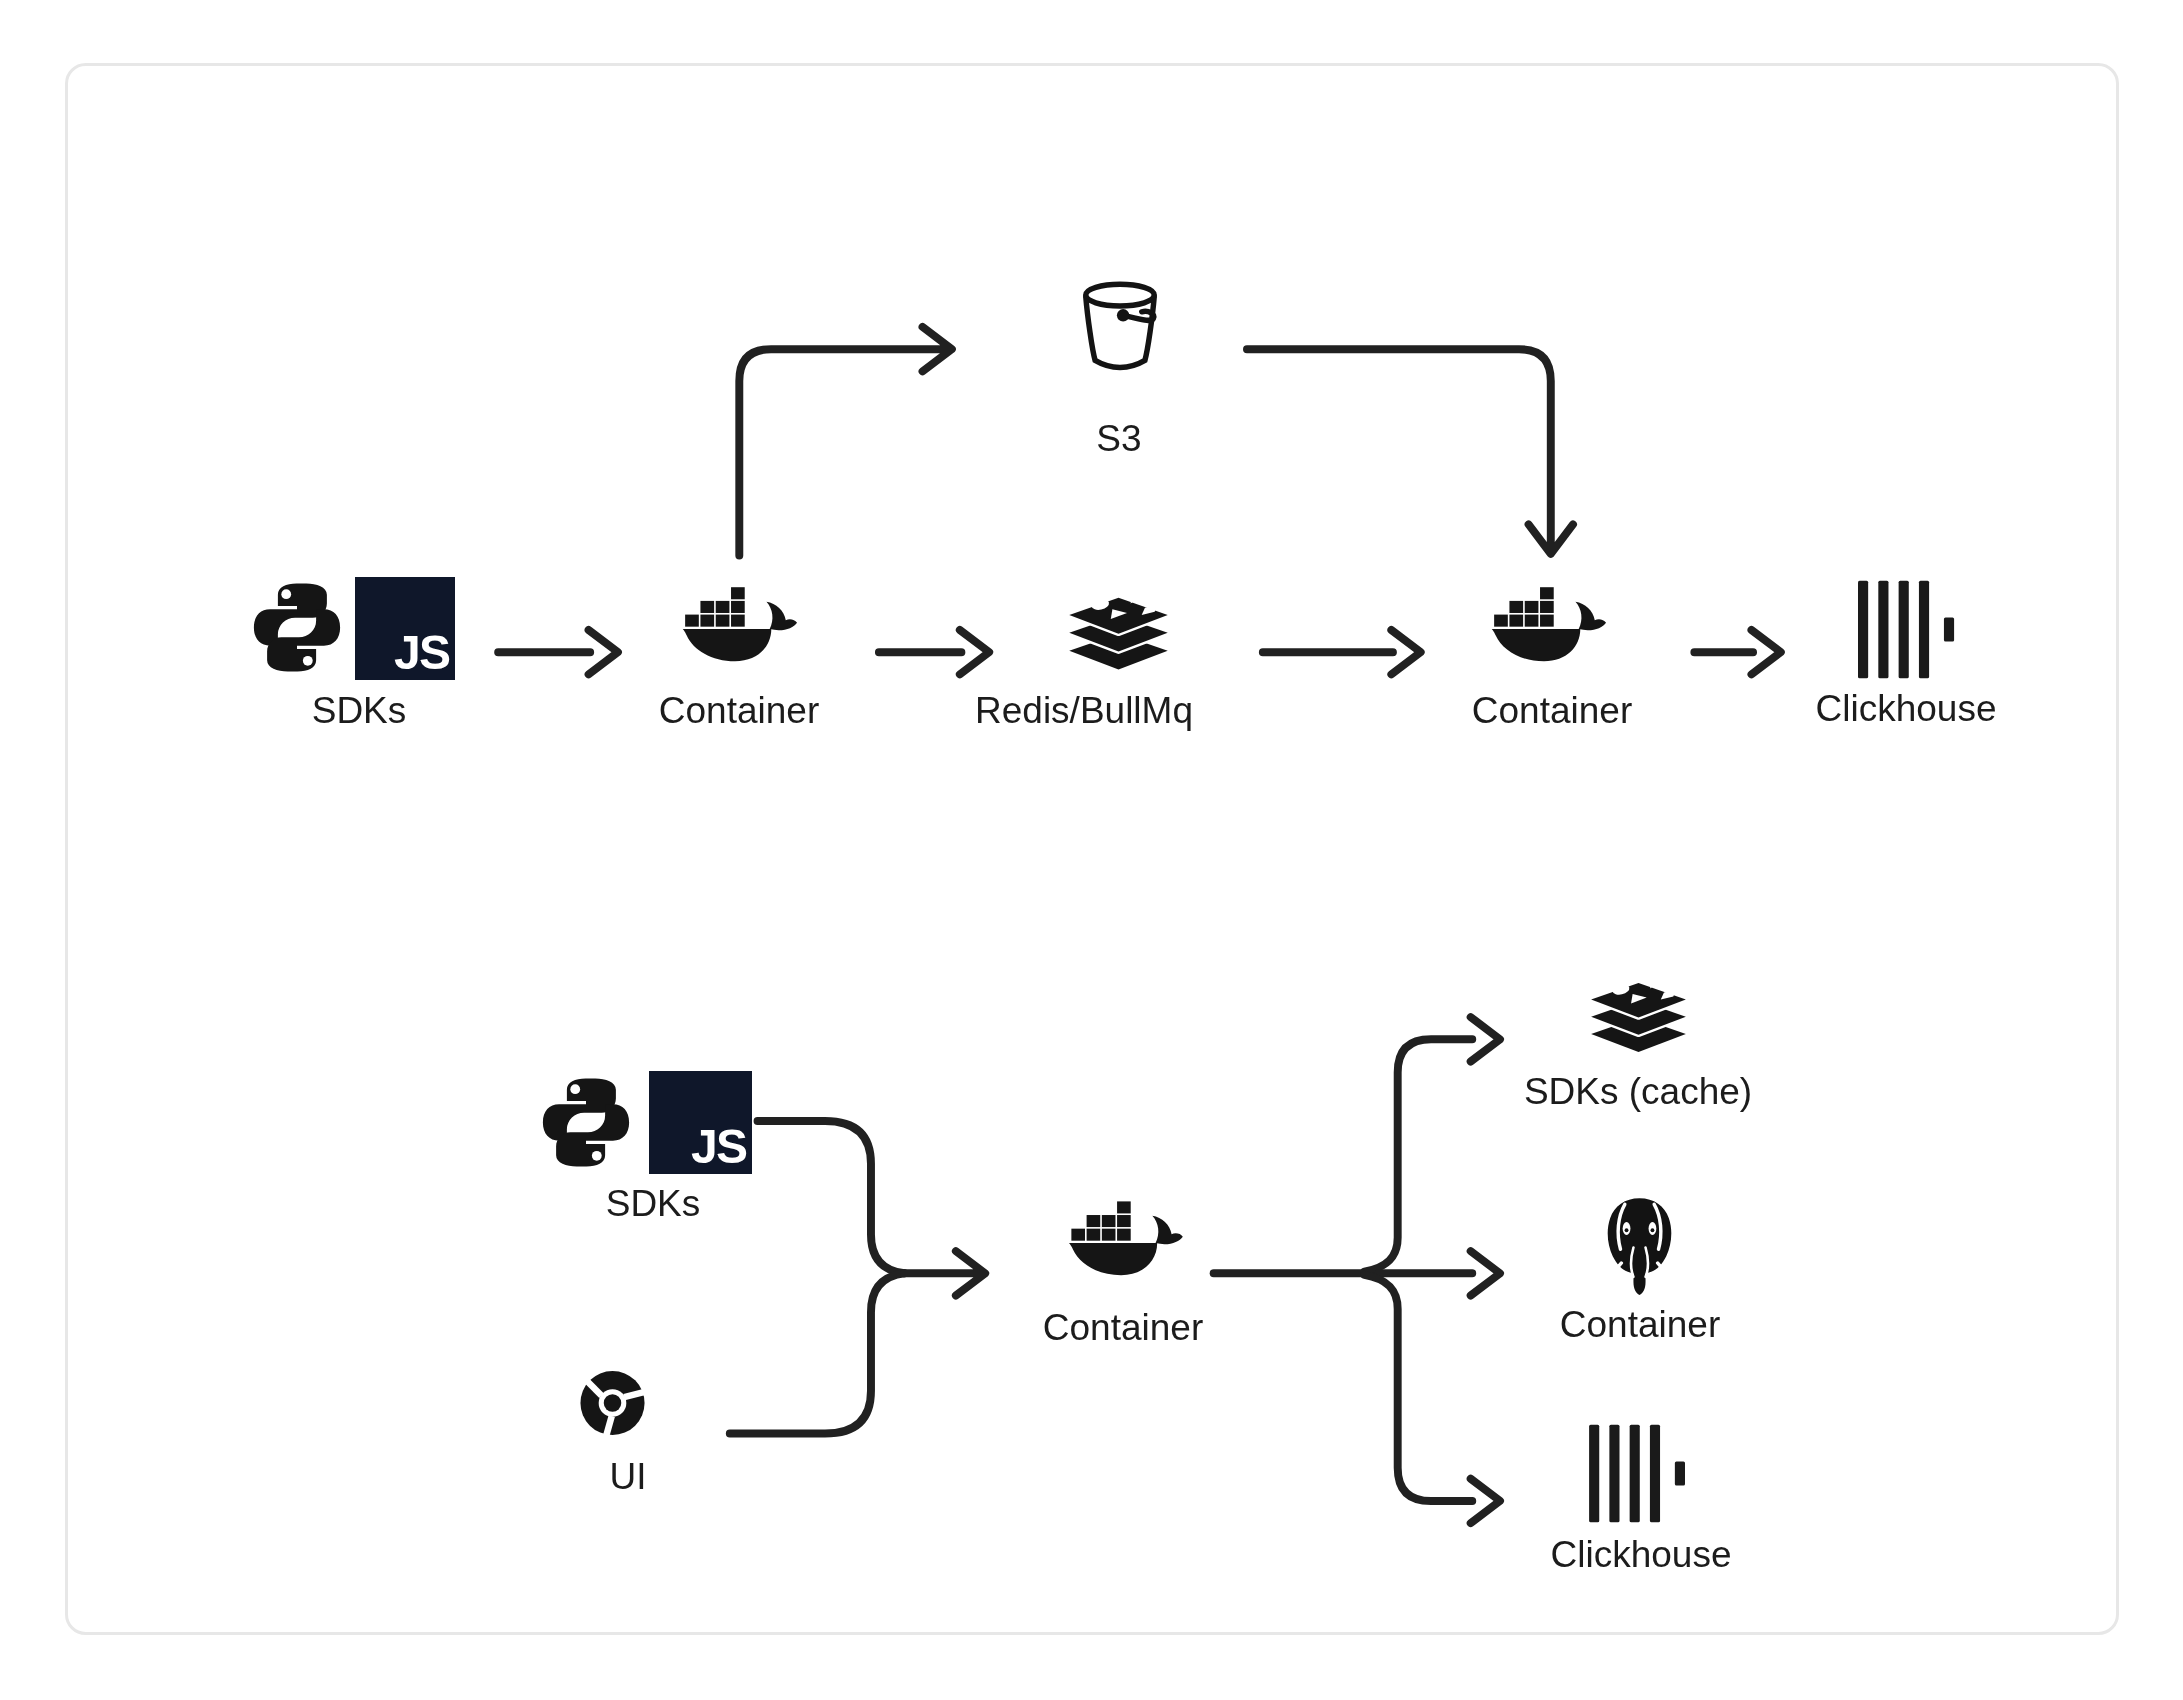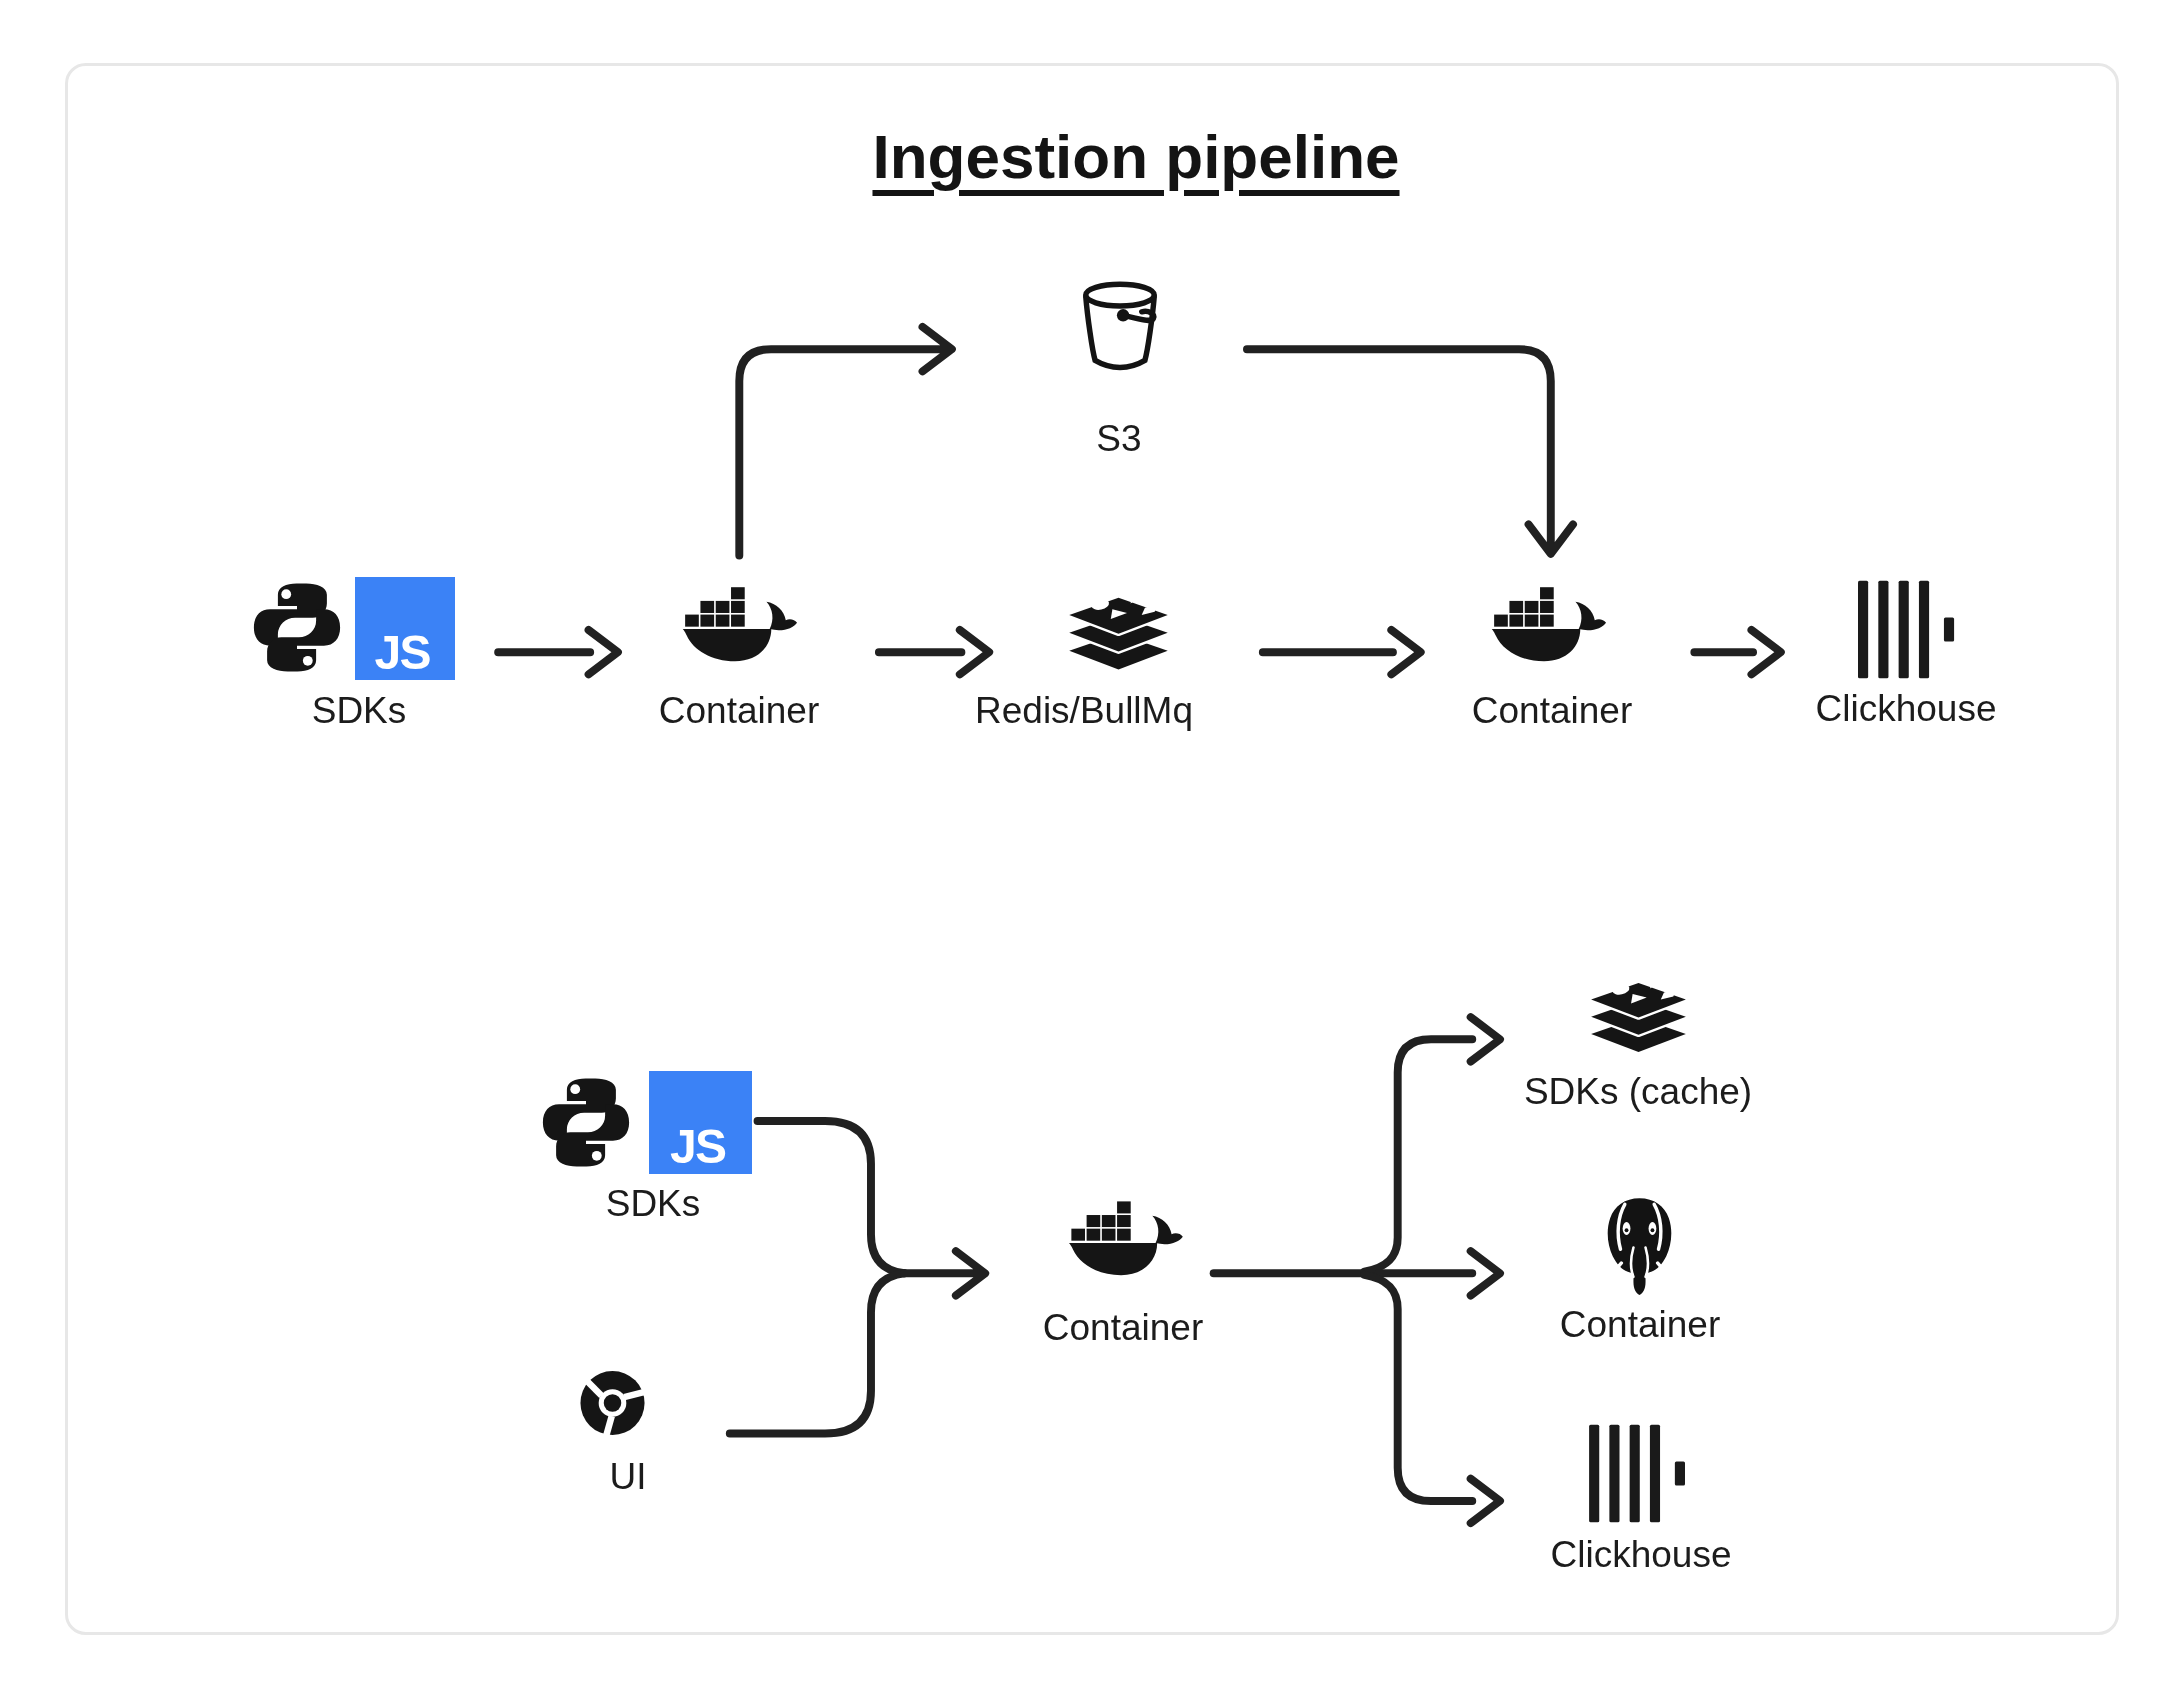--- a/index.html
+++ b/index.html
@@ -7,21 +7,21 @@
   .card{position:absolute;left:65px;top:63px;width:2054px;height:1572px;background:#ffffff;
         border:3.2px solid #e7e7e7;border-radius:20.6px;box-sizing:border-box;}
   .canvas{position:absolute;left:0;top:0;width:2183px;height:1701px;}
   .sec-title{position:absolute;transform:translateX(-50%);font-size:62px;font-weight:700;
              color:#141414;white-space:nowrap;text-decoration:underline;
              text-decoration-thickness:5.6px;text-underline-offset:12px;}
   .lbl{position:absolute;transform:translateX(-50%);font-size:37px;line-height:1.05;
        color:#1c1c1c;white-space:nowrap;}
   .ic{position:absolute;display:block;}
   .ic svg{width:100%;height:100%;display:block;}
-  .js-badge{position:absolute;background:#3b82f6;display:flex;align-items:flex-end;justify-content:center;
+  .js-badge{position:absolute;background:#0f172a;display:flex;align-items:flex-end;justify-content:flex-end;
             box-sizing:border-box;padding:0 5.6px 3.2px 0;}
   .js-badge span{color:#ffffff;font-weight:700;font-size:48px;letter-spacing:-1.6px;line-height:1;}
   .edges{position:absolute;left:0;top:0;pointer-events:none;}
   .edges path{stroke:#212121;stroke-width:10;fill:none;stroke-linecap:round;stroke-linejoin:round;}
   .defs{position:absolute;width:0;height:0;overflow:hidden;}
 </style>
 </head>
 <body>
 
 <svg class="defs" aria-hidden="true">
@@ -123,21 +123,20 @@
     <path d="M1572 440 H1915 Q1955 440 1955 480 V696 M1927 661 L1955 698 L1983 661"></path>
     <path d="M955 1413 H1040 Q1098 1413 1098 1467 V1556 Q1098 1600 1140 1605"></path>
     <path d="M920 1807 H1040 Q1098 1807 1098 1753 V1654 Q1098 1610 1140 1605"></path>
     <path d="M1140 1605 H1238 M1205 1577 L1242 1605 L1205 1633"></path>
     <path d="M1530 1605 H1738"></path>
     <path d="M1720 1603 C1748 1598 1762 1585 1762 1560 V1352 Q1762 1310 1804 1310 H1856 M1854 1282 L1891 1310 L1854 1338"></path>
     <path d="M1738 1605 H1856 M1854 1577 L1891 1605 L1854 1633"></path>
     <path d="M1720 1607 C1748 1612 1762 1625 1762 1650 V1850 Q1762 1892 1804 1892 H1856 M1854 1864 L1891 1892 L1854 1920"></path>
   </svg>
 
-  <div class="sec-title" style="left:1136px;top:121px;">Ingestion pipeline</div>
 
   <span class="ic" style="left:248px;top:575px;width:98px;height:105px;">
     <svg viewBox="0 0 124 132" width="98" height="105">
         <use href="#sym-python"></use>
       </svg>
   </span>
   <div class="js-badge" style="left:355px;top:577px;width:100px;height:103px;">
     <span>JS</span>
   </div>
   <div class="lbl" style="left:359px;top:692px;">SDKs</div>

